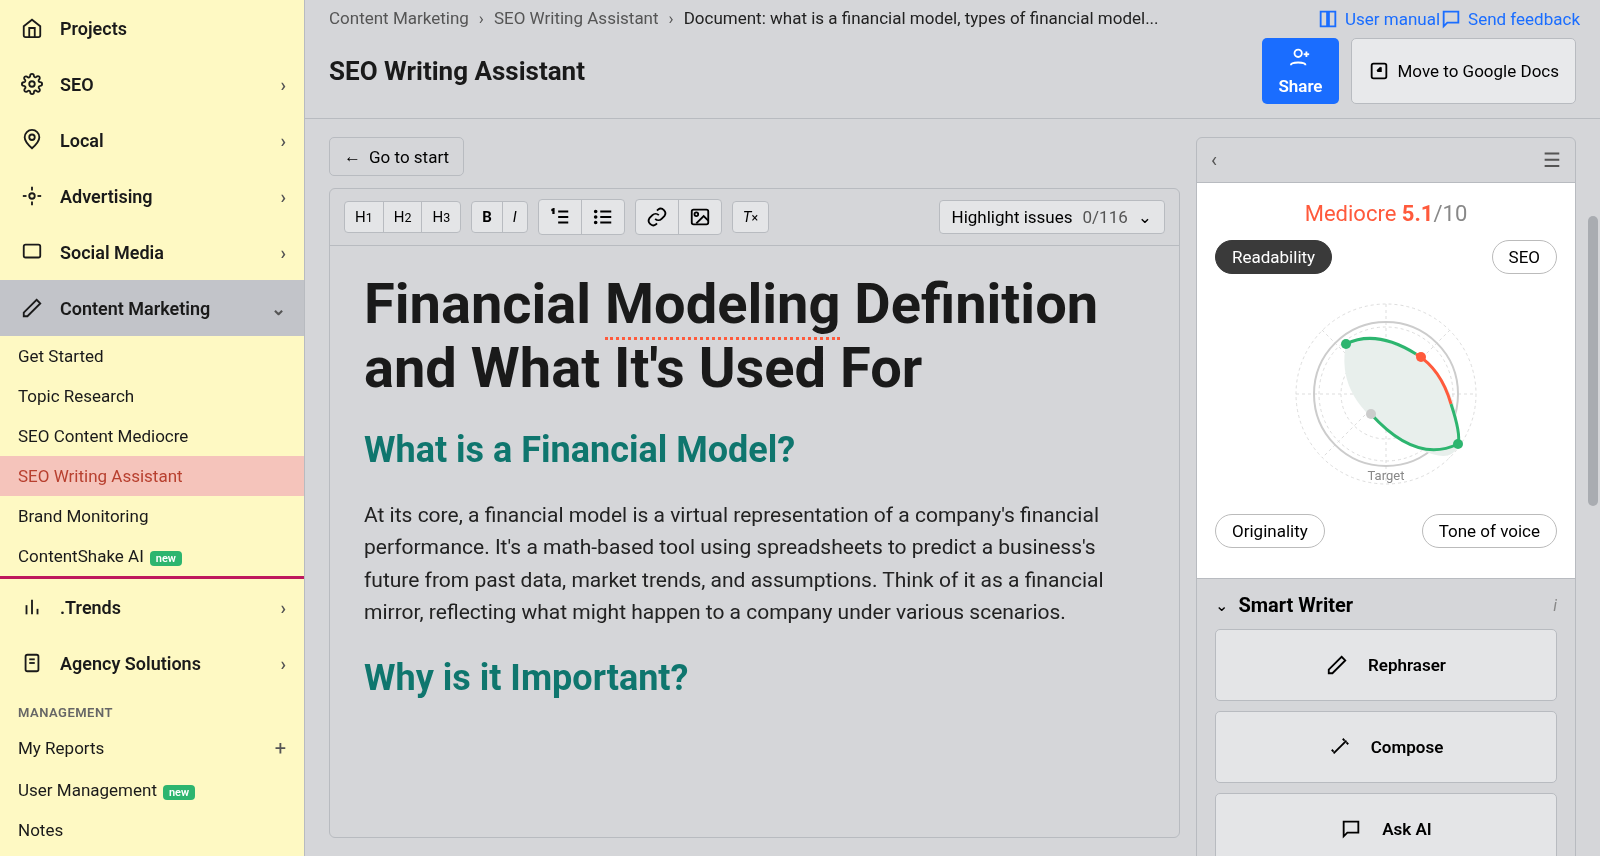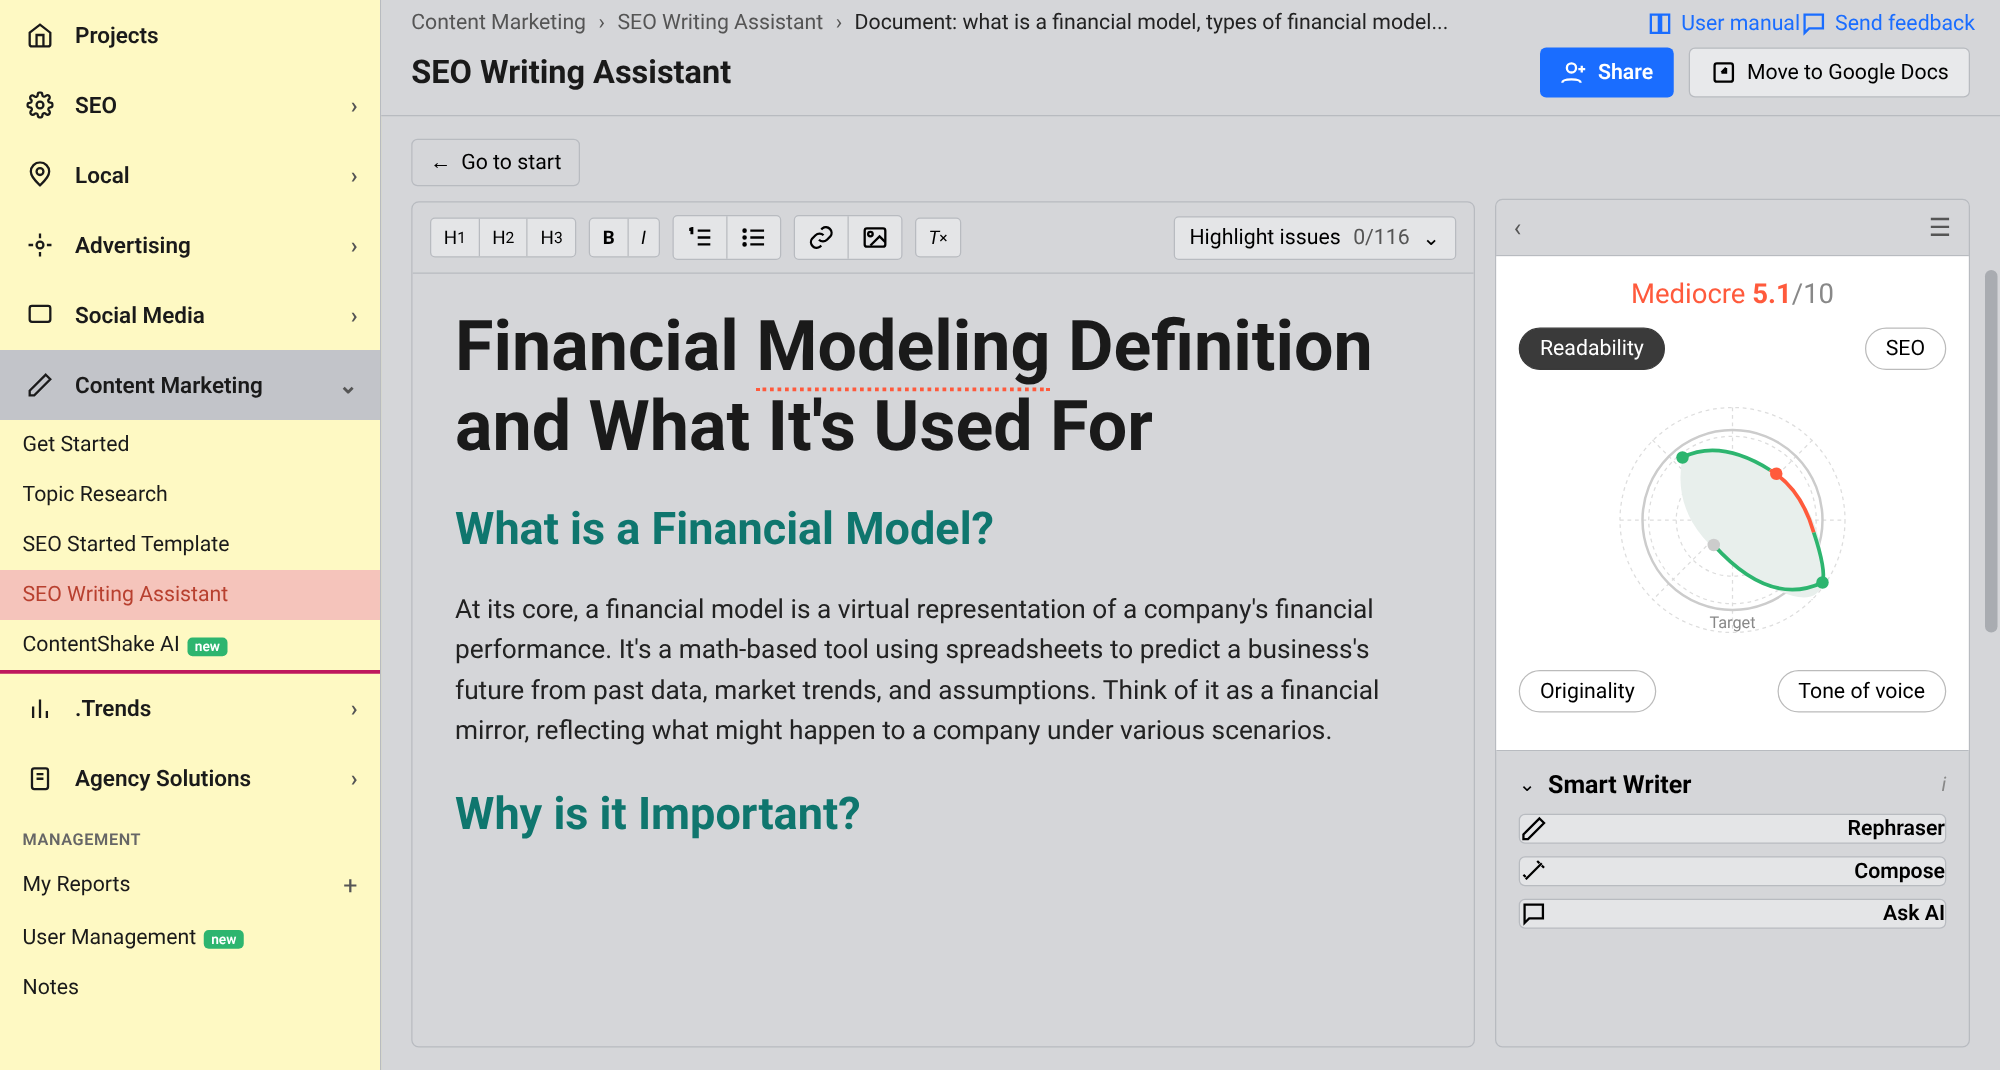--- a/index.html
+++ b/index.html
@@ -21,21 +21,21 @@
 .topbar { background: #d5d6d9; padding: 8px 24px 14px; border-bottom: 1px solid #b8bbc0; }
 .breadcrumb { display: flex; align-items: center; gap: 10px; font-size: 17px; color: #555; margin-bottom: 10px; }
 .breadcrumb .crumb { cursor: pointer; }
 .breadcrumb .doc { color: #222; }
 .top-links { position: absolute; top: 8px; right: 20px; display: flex; font-size: 17px; }
 .top-links a { color: #1a6dff; text-decoration: none; display: flex; align-items: center; gap: 6px; cursor: pointer; }
 .title-row { display: flex; align-items: center; }
 .page-title { font-size: 26px; font-weight: 700; color: #1a1a1a; }
 .title-actions { margin-left: auto; display: flex; gap: 12px; }
 .btn { display: flex; align-items: center; gap: 8px; padding: 8px 16px; border-radius: 5px; font-size: 17px; cursor: pointer; border: 1px solid #b8bbc0; background: #e8e9eb; }
-.btn.primary { background: #1a6dff; color: #fff; border: none; font-weight: 600; }
+.btn.primary { background: #1a6dff; color: #fff; border: none; font-weight: 600; flex-direction: column; }
 
 .content-row { display: flex; gap: 16px; padding: 18px 24px; flex: 1; overflow: hidden; }
 .editor-col { flex: 1; display: flex; flex-direction: column; gap: 12px; }
 .go-start { align-self: flex-start; border: 1px solid #b8bbc0; border-radius: 5px; padding: 8px 14px; background: #d5d6d9; display: flex; align-items: center; gap: 8px; font-size: 17px; cursor: pointer; }
 
 .editor-card { background: #d5d6d9; border: 1px solid #b8bbc0; border-radius: 6px; flex: 1; display: flex; flex-direction: column; overflow: hidden; }
 .toolbar { display: flex; align-items: center; gap: 10px; padding: 10px 14px; border-bottom: 1px solid #b8bbc0; }
 .tgrp { display: flex; border: 1px solid #b8bbc0; border-radius: 4px; background: #e4e5e7; }
 .tbtn { padding: 6px 10px; font-size: 15px; cursor: pointer; border-right: 1px solid #b8bbc0; display: flex; align-items: center; }
 .tbtn:last-child { border-right: none; }
@@ -60,21 +60,21 @@
 .score-title .max { color: #888; }
 .pill-row { display: flex; justify-content: space-between; margin: 10px 0; }
 .pill { border: 1px solid #bbb; border-radius: 20px; padding: 6px 16px; font-size: 17px; cursor: pointer; background: #fff; }
 .pill.dark { background: #3a3a3a; color: #fff; border-color: #3a3a3a; }
 .radar-wrap { display: flex; align-items: flex-start; justify-content: center; padding: 10px 0; }
 
 .smart-section { padding: 14px 18px; }
 .smart-head { display: flex; align-items: center; gap: 10px; margin-bottom: 12px; }
 .smart-head .t { font-size: 20px; font-weight: 700; }
 .smart-head .info { margin-left: auto; color: #888; font-style: italic; cursor: pointer; }
-.smart-btn { width: 100%; border: 1px solid #b8bbc0; border-radius: 5px; padding: 0; font-size: 17px; font-weight: 600; background: #e4e5e7; margin-bottom: 10px; display: flex; align-items: center; justify-content: space-between; gap: 20px; cursor: pointer; }
+.smart-btn { width: 100%; border: 1px solid #b8bbc0; border-radius: 5px; padding: 24px; font-size: 17px; font-weight: 600; background: #e4e5e7; margin-bottom: 10px; display: flex; align-items: center; justify-content: center; gap: 20px; cursor: pointer; }
 
 .scrollbar-fake { position: absolute; right: 2px; top: 216px; width: 10px; height: 290px; background: #a9acb1; border-radius: 5px; }
 
 svg.ic { width: 22px; height: 22px; stroke: currentColor; fill: none; stroke-width: 2; }
 </style>
 </head>
 <body>
 
 <div class="sidebar">
   <div class="nav-item bold">
@@ -135,22 +135,23 @@
     <span class="nav-icon">
         <svg class="ic" viewBox="0 0 24 24">
           <path d="M17 3l4 4L7 21H3v-4z"></path>
         </svg>
       </span>
     <span>Content Marketing</span>
     <span class="nav-chevron">⌄</span>
   </div>
   <div class="sub-item"><span>Get Started</span></div>
   <div class="sub-item"><span>Topic Research</span></div>
-  <div class="sub-item"><span>SEO Started Template</span></div>
+  <div class="sub-item"><span>SEO Content Mediocre</span></div>
   <div class="sub-item active"><span>SEO Writing Assistant</span></div>
+  <div class="sub-item"><span>Brand Monitoring</span></div>
   <div class="sub-item"><span>ContentShake AI</span><span class="badge-new">new</span></div>
 
   <div class="nav-item bold" style="border-top:3px solid #be185d">
     <span class="nav-icon">
         <svg class="ic" viewBox="0 0 24 24">
           <line x1="6" y1="20" x2="6" y2="10"></line>
           <line x1="12" y1="20" x2="12" y2="4"></line>
           <line x1="18" y1="20" x2="18" y2="14"></line>
         </svg>
       </span>

